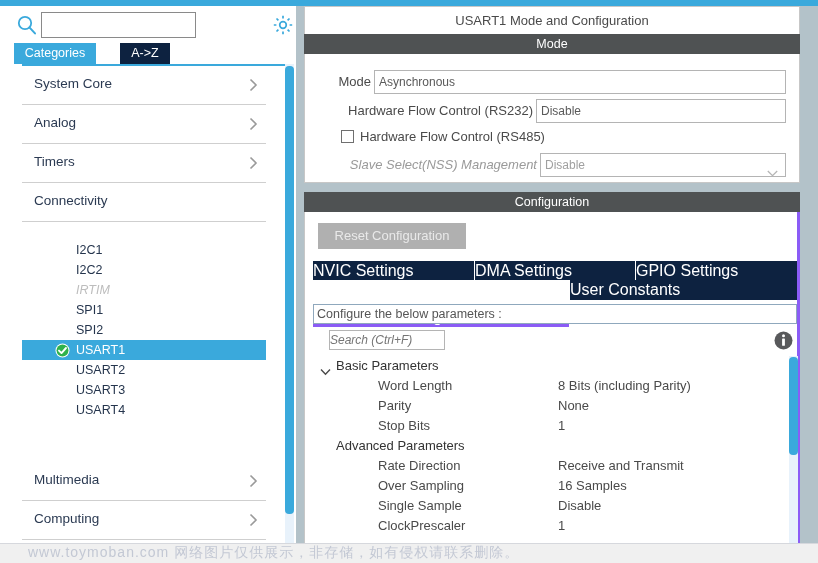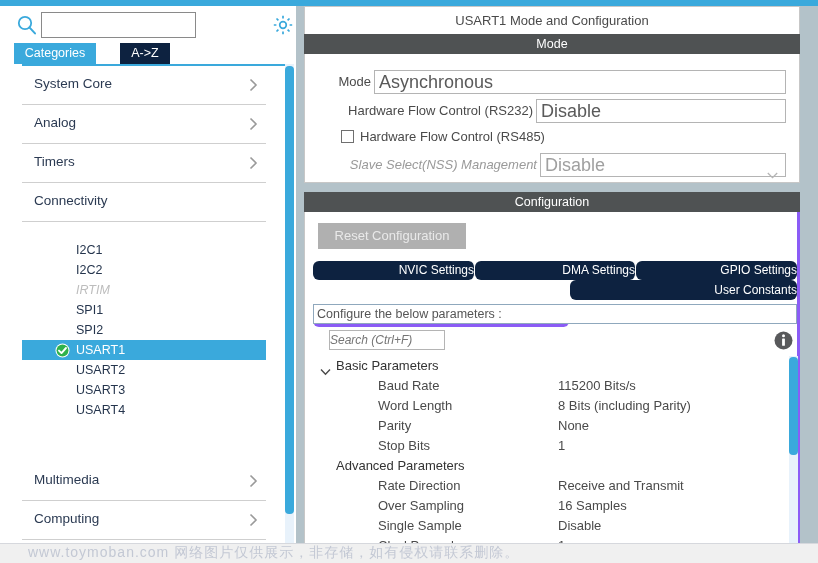--- a/index.html
+++ b/index.html
@@ -106,21 +106,21 @@
     border-left:1px solid #c7c7c7; border-right:1px solid #c7c7c7; border-bottom:1px solid #c7c7c7;
   }
   .field-row { position:absolute; left:0; width:496px; height:24px; }
   .field-label {
     position:absolute; font-size:13px; color:#4a4a4a; line-height:24px; top:0;
     text-align:right;
   }
   .field-input {
     position:absolute; top:0; height:24px;
     border:1px solid #b4b4b4; background:#ffffff;
-    font-size:18px; color:#5a5a5a; line-height:22px; padding:0 4px;
+    font-size:12px; color:#5a5a5a; line-height:22px; padding:0 4px;
     font-family:"Liberation Sans", sans-serif;
   }
   .field-input.disabled { color:#a0a0a0; }
   .drop-arrow { position:absolute; right:7px; top:8px; width:11px; height:7px; }
 
   .cb-row { position:absolute; left:0; top:72px; width:496px; height:22px; }
   .cb-box {
     position:absolute; left:36px; top:4px; width:13px; height:13px;
     border:1px solid #6f6f6f; background:#fff;
   }
@@ -137,24 +137,23 @@
   .reset-btn {
     position:absolute; left:13px; top:11px; width:148px; height:26px;
     background:#b0b0b0; color:#e9e9e9; border:0;
     font-size:13px; font-family:"Liberation Sans", sans-serif;
     text-align:center; line-height:26px; cursor:default;
   }
   .tabrow1 { position:absolute; left:8px; top:49px; width:484px; height:19px; }
   .tabrow2 { position:absolute; left:8px; top:68px; width:484px; height:20px; }
   .tab {
     position:absolute; top:0; height:100%;
-    background:#0d2240; color:#ffffff; font-size:12px;
-    text-align:right; line-height:19px; cursor:pointer;
+    background:#0d2240; color:#ffffff; font-size:16px;
+    text-align:left; line-height:19px; cursor:pointer;
     border-right:1px solid #ffffff;
-    border-radius:6px;
   }
   .tabrow2 .tab { line-height:20px; }
   .tab.active { background:#8b5cf6;margin-top:27px; }
 
   .configure-note {
     position:absolute; left:8px; top:92px; width:484px; height:20px;
     border:1px solid #8fa8bd; background:#ffffff;
     font-size:12.5px; color:#555; line-height:18px; padding-left:3px;
   }
   .param-search {
@@ -393,24 +392,20 @@
         <div class="tree-group">
           <span class="tw-arrow">
             <svg width="11" height="8" viewBox="0 0 11 8">
                 <path d="M1 1.5 L5.5 6.2 L10 1.5" fill="none" stroke="#4a4a4a" stroke-width="1.4"></path>
               </svg>
           </span>
           <span class="gname">Basic Parameters</span>
         </div>
 
         <div class="tree-item">
-          <span class="ti-label">Baud Rate</span>
-          <span class="ti-value">115200 Bits/s</span>
-        </div>
-        <div class="tree-item">
           <span class="ti-label">Word Length</span>
           <span class="ti-value">8 Bits (including Parity)</span>
         </div>
         <div class="tree-item">
           <span class="ti-label">Parity</span>
           <span class="ti-value">None</span>
         </div>
         <div class="tree-item">
           <span class="ti-label">Stop Bits</span>
           <span class="ti-value">1</span>

